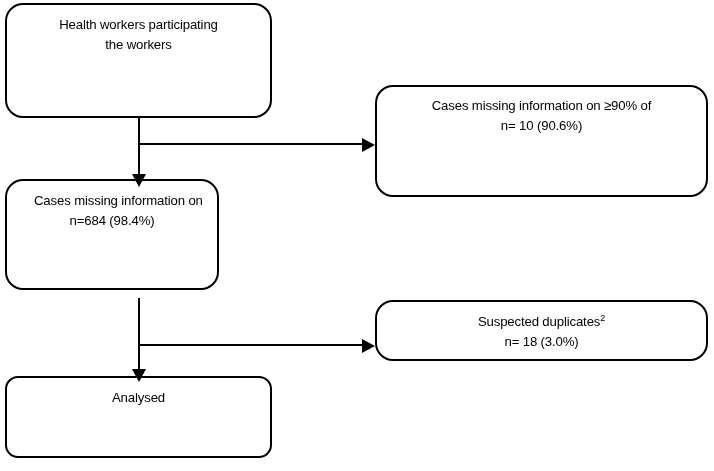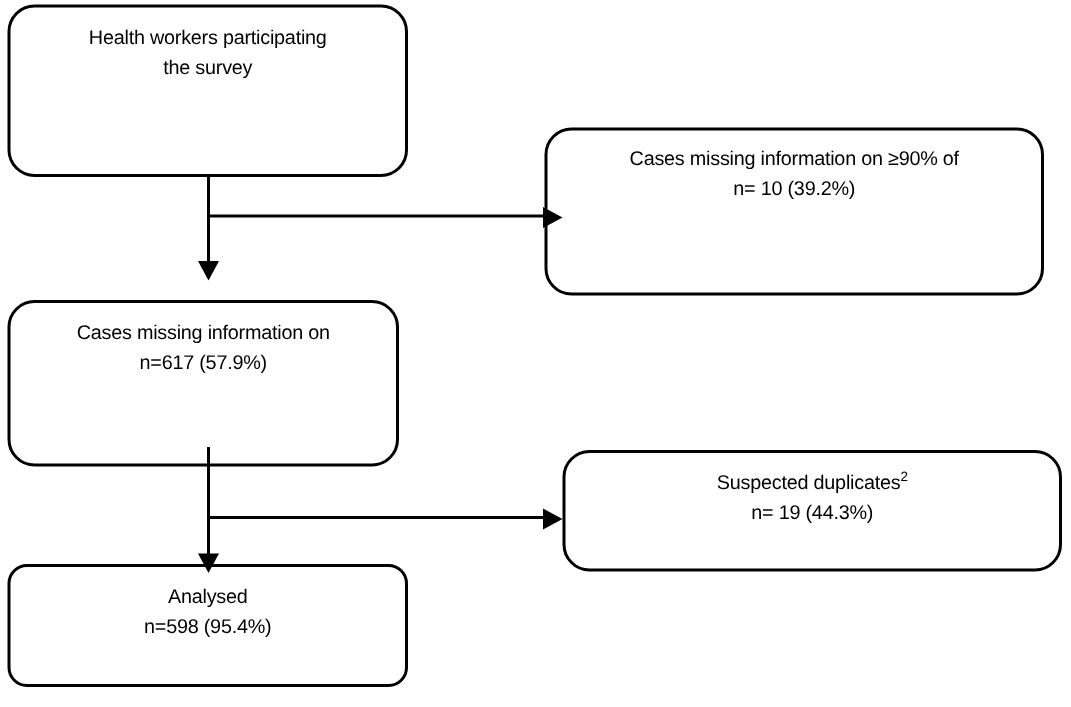--- a/index.html
+++ b/index.html
@@ -36,25 +36,25 @@
     white-space: nowrap;
   }
   sup {
     font-size: 0.68em;
     vertical-align: super;
     line-height: 0;
   }
   
   #box-enrolled      { left: 5px;   top: 3px;   width: 267px; height: 115px; }
   #box-enrolled .box-text      { padding-top: 10px; }
-  #box-excluded-missing { left: 363px; top: 85px;  width: 333px; height: 112px; }
+  #box-excluded-missing { left: 375px; top: 85px;  width: 333px; height: 112px; }
   #box-excluded-missing .box-text { padding-top: 9px; }
-  #box-included-missing { left: 5px;   top: 200px; width: 261px; height: 111px; }
+  #box-included-missing { left: 5px;   top: 179px; width: 214px; height: 111px; }
   #box-included-missing .box-text { padding-top: 10px; }
-  #box-excluded-duplicates { left: 375px; top: 300px; width: 333px; height: 81px; }
+  #box-excluded-duplicates { left: 375px; top: 300px; width: 333px; height: 61px; }
   #box-excluded-duplicates .box-text { padding-top: 10px; }
   #box-analysed      { left: 5px;   top: 376px; width: 267px; height: 82px; border-radius: 13px; }
   #box-analysed .box-text      { padding-top: 10px; }
 
   
   .conn-v {
     position: absolute;
     width: 0;
     border-left: 2.5px solid #000000;
   }
@@ -91,49 +91,48 @@
   #arrow-right-2 { left: 362px; top: 338.5px; }
 </style>
 </head>
 <body>
 
 <div id="canvas">
 
   <div class="flow-box" id="box-enrolled">
     <span class="box-text">
       <span class="box-line">Health workers participating</span>
-      <span class="box-line">the survey</span>
+      <span class="box-line">the workers</span>
     </span>
   </div>
 
   <div class="flow-box" id="box-excluded-missing">
     <span class="box-text">
       <span class="box-line">Cases missing information on ≥90% of</span>
-      <span class="box-line">n= 10 (39.2%)</span>
+      <span class="box-line">n= 10 (90.6%)</span>
     </span>
   </div>
 
   <div class="flow-box" id="box-included-missing">
     <span class="box-text">
       <span class="box-line">Cases missing information on</span>
-      <span class="box-line">n=617 (57.9%)</span>
+      <span class="box-line">n=684 (98.4%)</span>
     </span>
   </div>
 
   <div class="flow-box" id="box-excluded-duplicates">
     <span class="box-text">
       <span class="box-line"><span>Suspected duplicates</span><sup>2</sup></span>
-      <span class="box-line">n= 19 (44.3%)</span>
+      <span class="box-line">n= 18 (3.0%)</span>
     </span>
   </div>
 
   <div class="flow-box" id="box-analysed">
     <span class="box-text">
       <span class="box-line">Analysed</span>
-      <span class="box-line">n=598 (95.4%)</span>
     </span>
   </div>
 
   <div class="conn-v" id="conn-v-1"></div>
   <div class="arrow-down" id="arrow-down-1"></div>
 
   <div class="conn-h" id="conn-h-1"></div>
   <div class="arrow-right" id="arrow-right-1"></div>
 
   <div class="conn-v" id="conn-v-2"></div>

